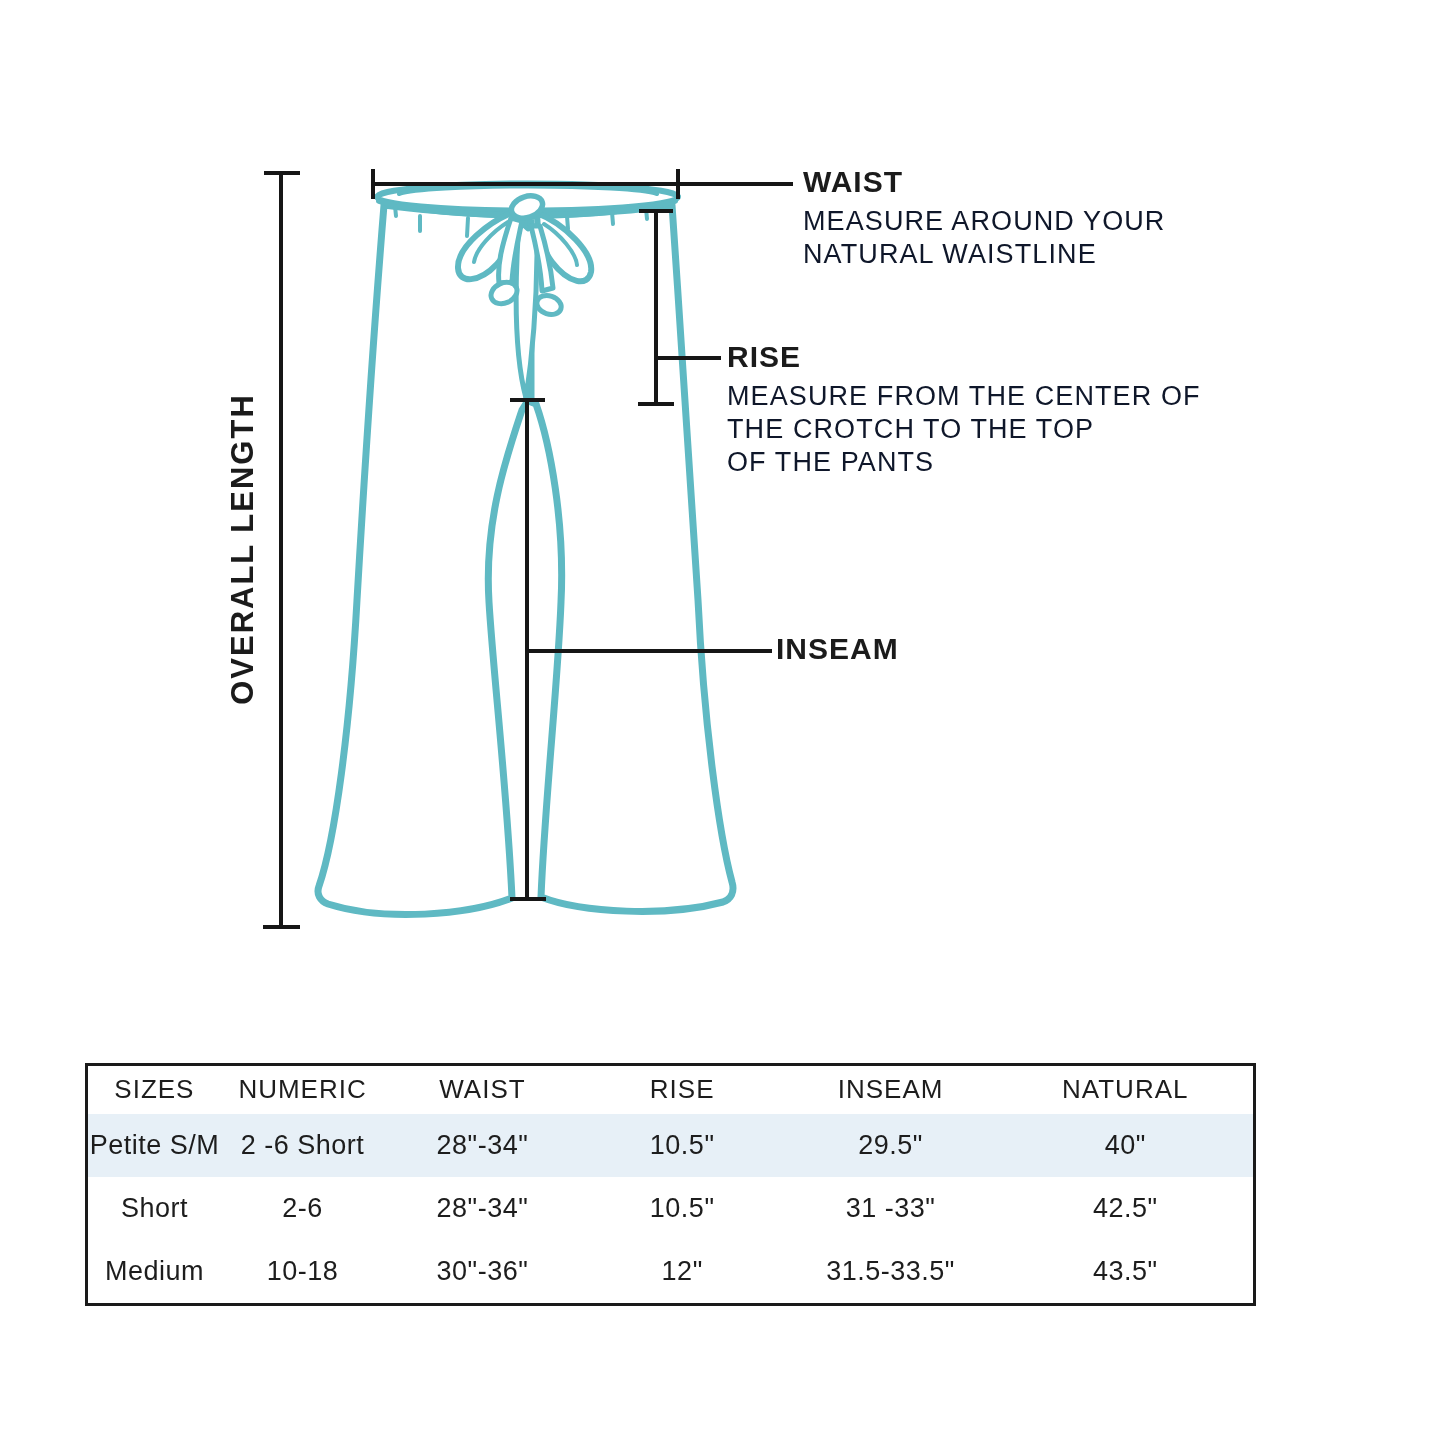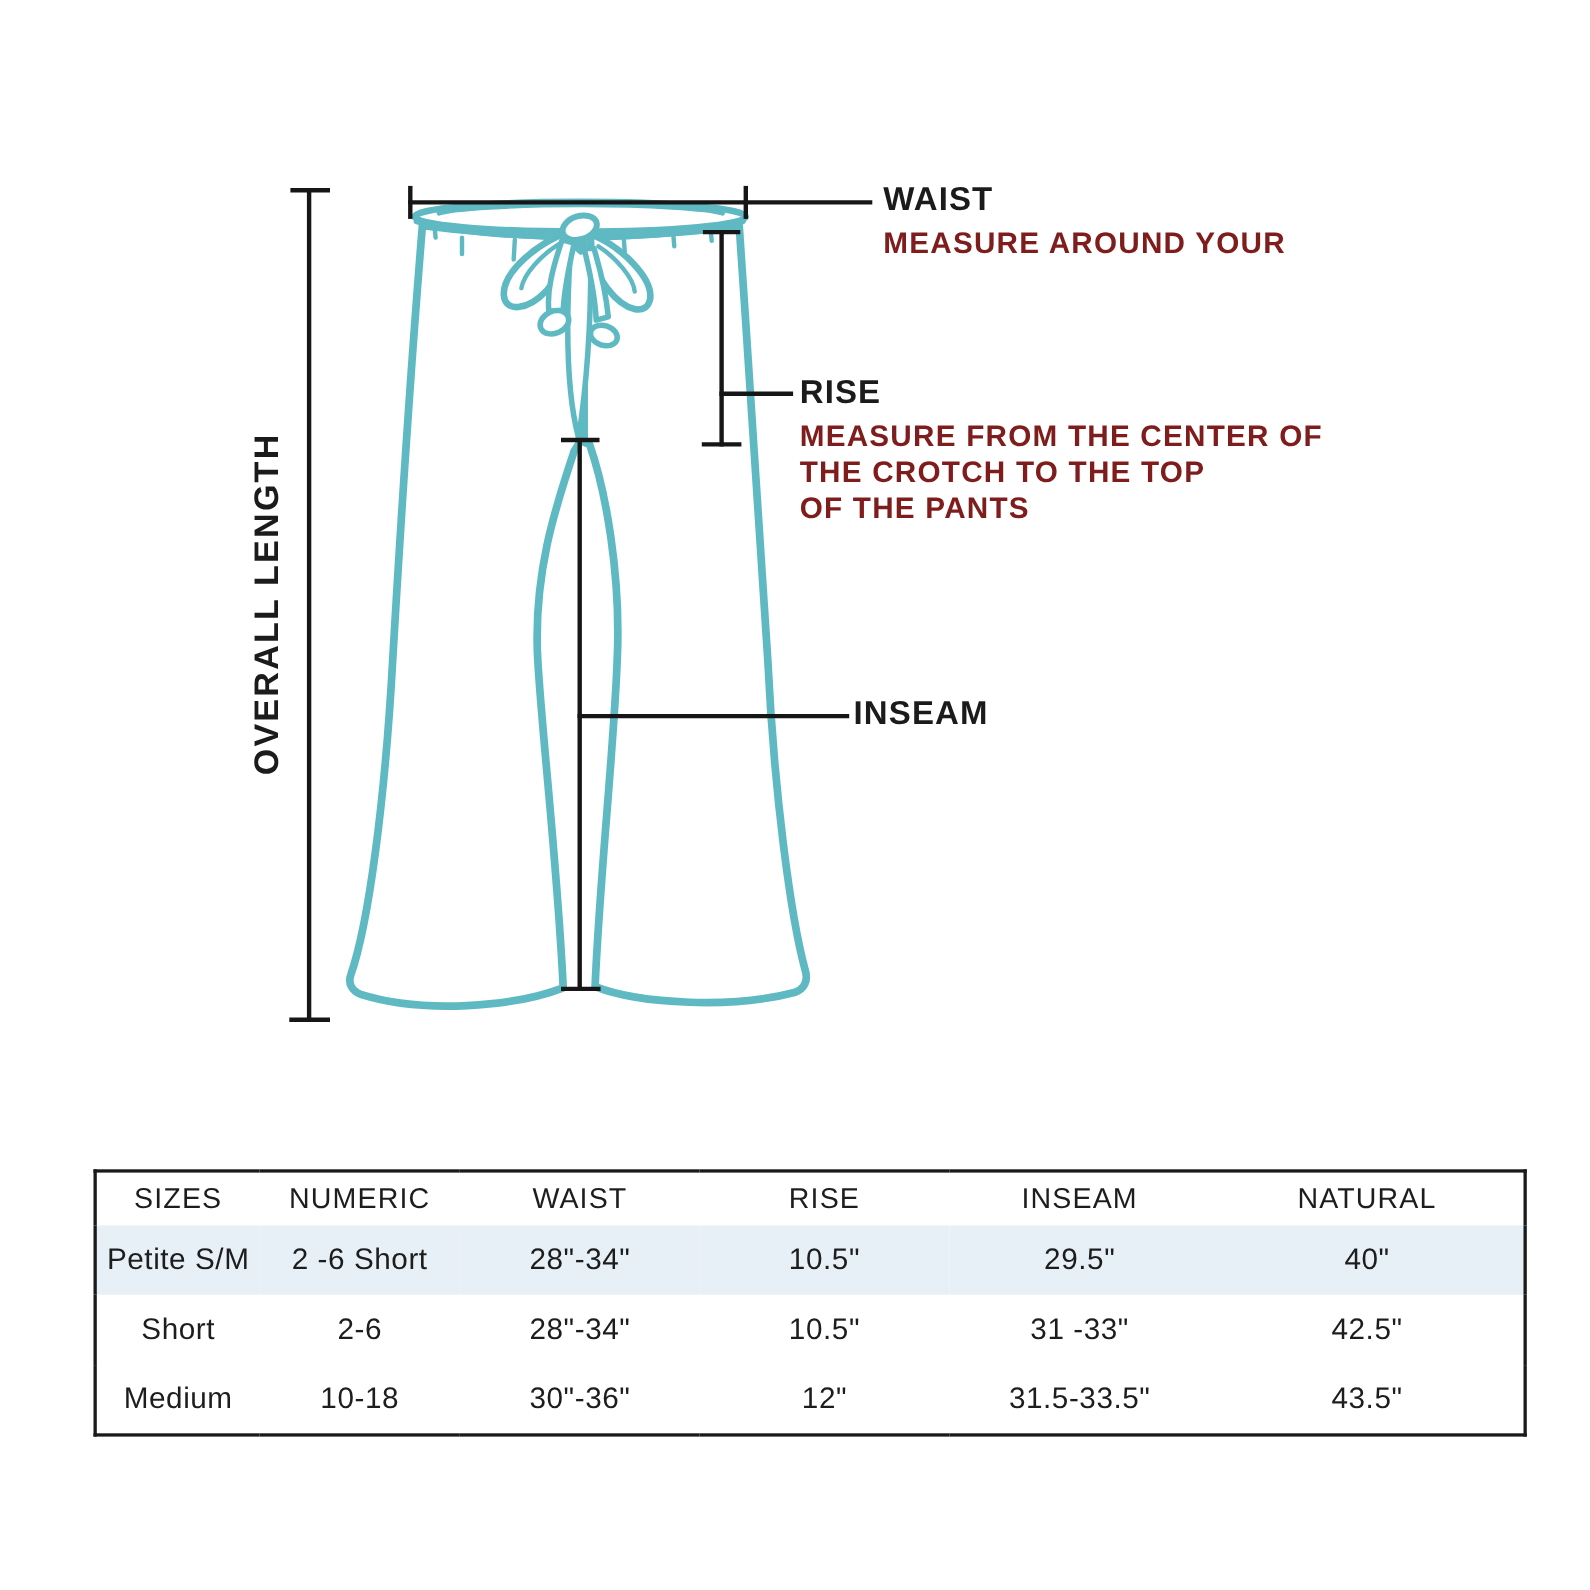--- a/index.html
+++ b/index.html
@@ -22,24 +22,24 @@
   .callout-title {
     font-size: 30px;
     font-weight: 700;
     letter-spacing: 1px;
     line-height: 34px;
     color: #1b1b1b;
     white-space: nowrap;
   }
   .callout-desc {
     font-size: 27px;
-    font-weight: 700;
+    font-weight: 400;
     letter-spacing: 1.1px;
     line-height: 33px;
-    color: #7f1d1d;
+    color: #0f172a;
     white-space: nowrap;
     margin-top: 6px;
   }
   .overall-label {
     position: absolute;
     left: -20px;
     top: 529px;
     width: 526px;
     height: 40px;
     text-align: center;
@@ -49,21 +49,21 @@
     line-height: 40px;
     color: #1b1b1b;
     transform: rotate(-90deg);
     transform-origin: 50% 50%;
     white-space: nowrap;
   }
   table.size-table {
     position: absolute;
     left: 85px;
     top: 1063px;
-    width: 1303px;
+    width: 1171px;
     height: 243px;
     border-collapse: collapse;
     table-layout: fixed;
     border: 3px solid #1a1a1a;
     background: #ffffff;
   }
   table.size-table th {
     font-size: 26px;
     font-weight: 400;
     letter-spacing: 1px;
@@ -175,20 +175,21 @@
       </g>
     </g>
   </svg>
 
   <div class="overall-label">OVERALL LENGTH</div>
 
   <div class="callout" style="left:803px; top:165px;">
     <div class="callout-title">WAIST</div>
     <div class="callout-desc">
       <div>MEASURE AROUND YOUR</div>
+      <div>NATURAL WAISTLINE</div>
     </div>
   </div>
 
   <div class="callout" style="left:727px; top:340px;">
     <div class="callout-title">RISE</div>
     <div class="callout-desc">
       <div>MEASURE FROM THE CENTER OF</div>
       <div>THE CROTCH TO THE TOP</div>
       <div>OF THE PANTS</div>
     </div>

